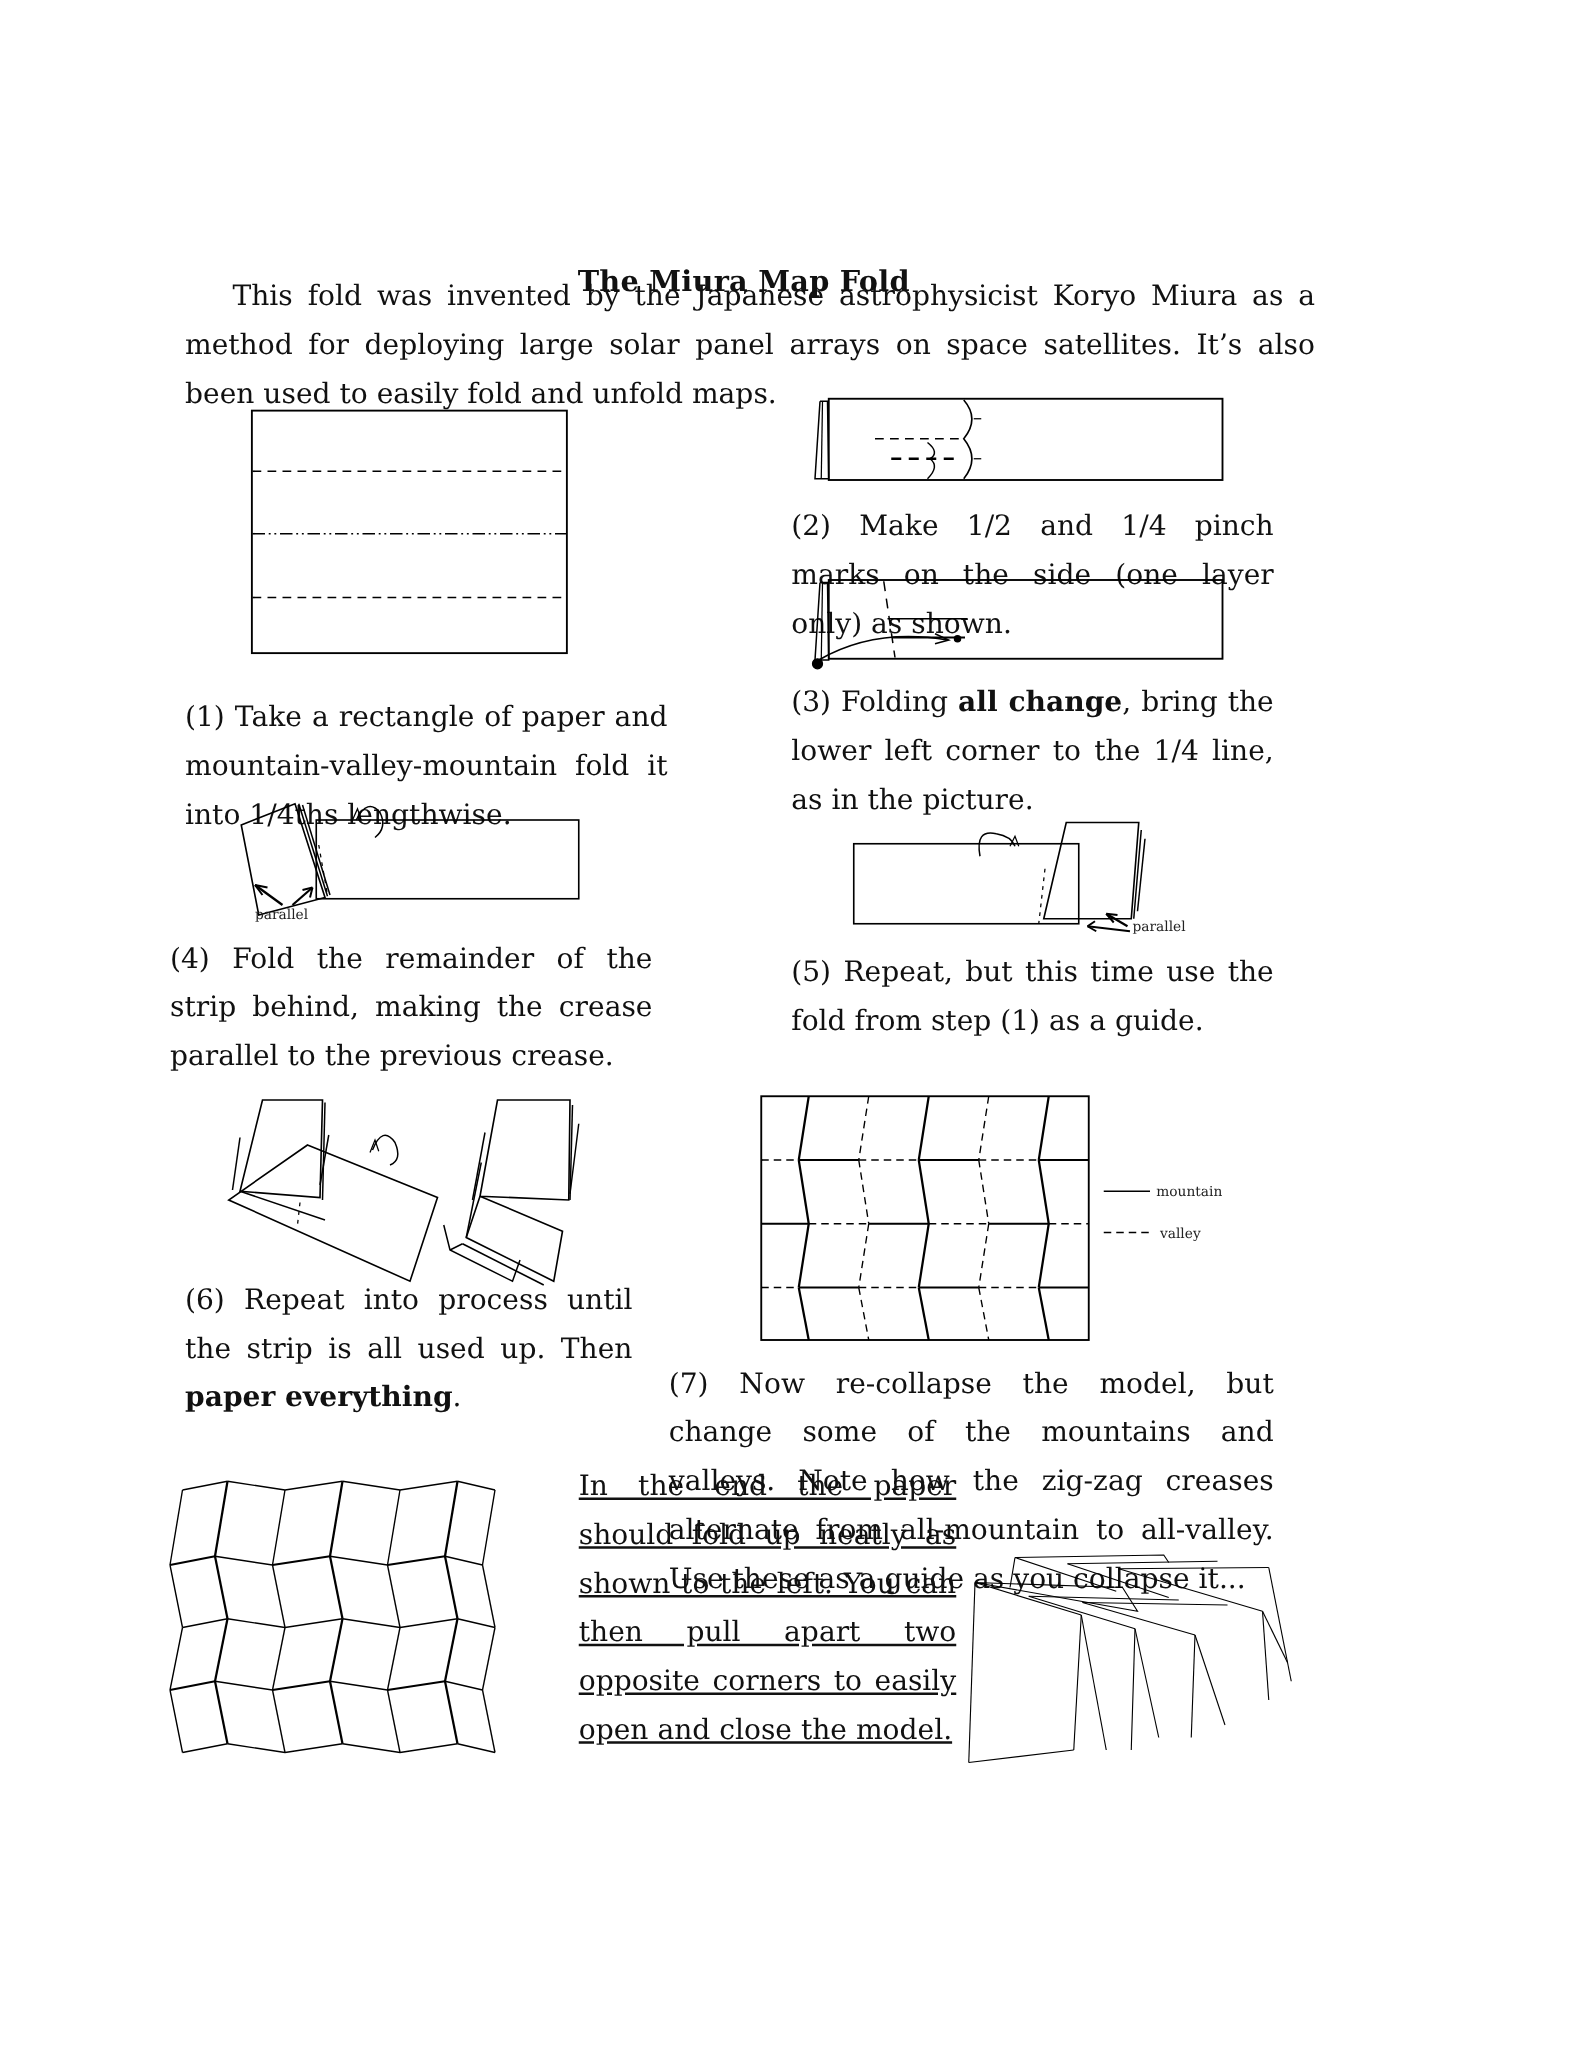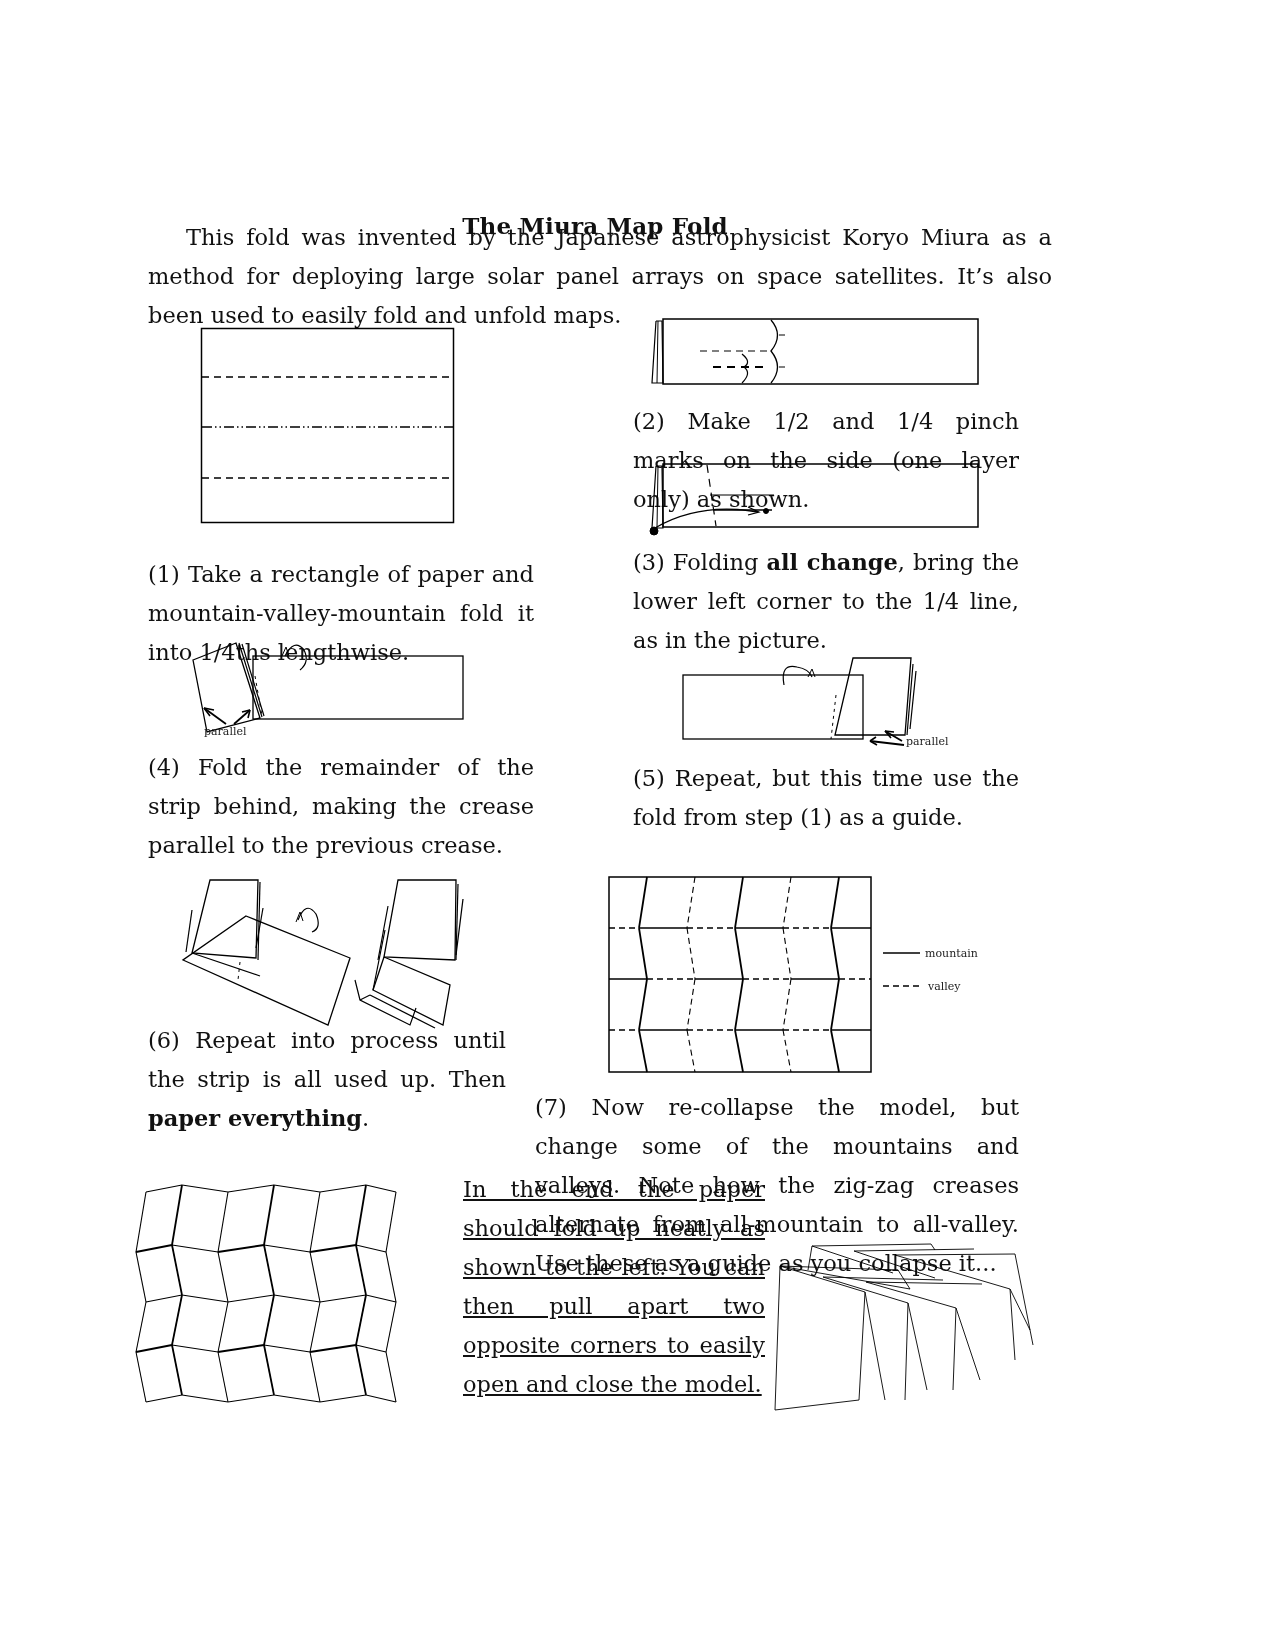--- a/index.html
+++ b/index.html
@@ -72,21 +72,21 @@
   <line x1="52" y1="4" x2="74" y2="76" stroke-width="1.2"></line>
   <line x1="65" y1="36" x2="72" y2="76" stroke-width="1" stroke-dasharray="3,4"></line>
   <path d="M95,16 Q104,-2 114,10 Q120,22 110,30" stroke-width="1.2"></path>
   <path d="M92,16 L96,7 L99,16" stroke-width="1"></path>
   <path d="M36,84 L14,68" stroke-width="1.8"></path>
   <path d="M14,68 L20,76 M14,68 L24,70" stroke-width="1.6"></path>
   <path d="M44,84 L60,70" stroke-width="1.8"></path>
   <path d="M60,70 L52,72 M60,70 L58,78" stroke-width="1.6"></path>
   <text class="label-sm" x="14" y="95">parallel</text>
 </svg>
-<div class="abs txt just" style="left:148px;top:748px;width:386px;">
+<div class="abs txt just" style="left:136px;top:748px;width:386px;">
   <span>(4)</span>
   <span>Fold the remainder of the strip behind, making the crease parallel to the previous crease.</span>
 </div>
 
 <svg style="left:680px;top:655px;" width="290" height="100">
   <rect x="3" y="20" width="180" height="64" stroke-width="1.3"></rect>
   <polygon points="173,3 231,3 225,80 155,80" stroke-width="1.3" fill="#fff"></polygon>
   <line x1="233" y1="9" x2="227" y2="80" stroke-width="1.2"></line>
   <line x1="236" y1="16" x2="230" y2="74" stroke-width="1.2"></line>
   <line x1="156" y1="40" x2="151" y2="84" stroke-width="1" stroke-dasharray="3,4"></line>

